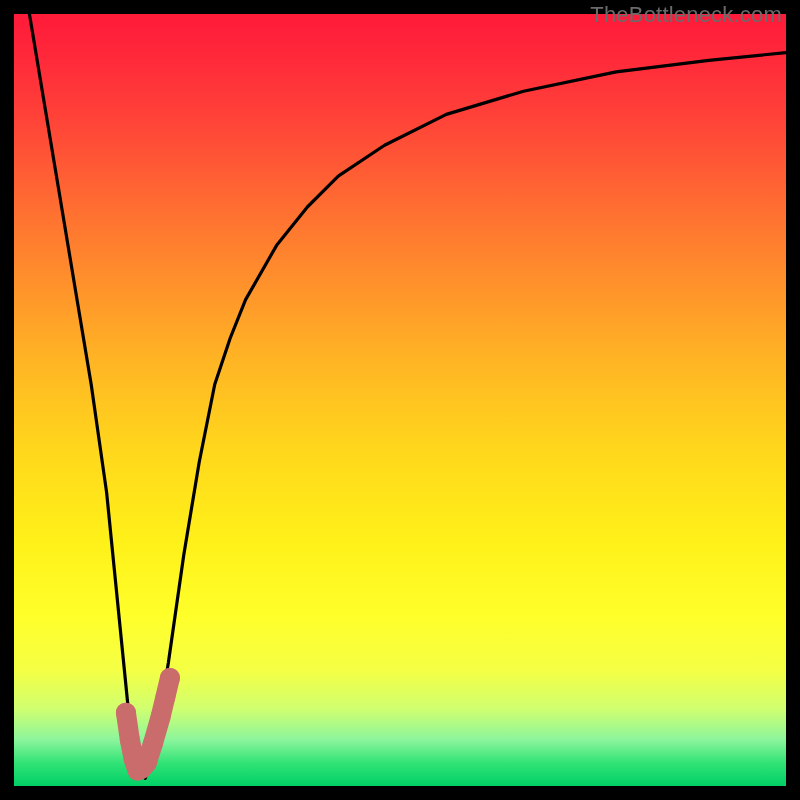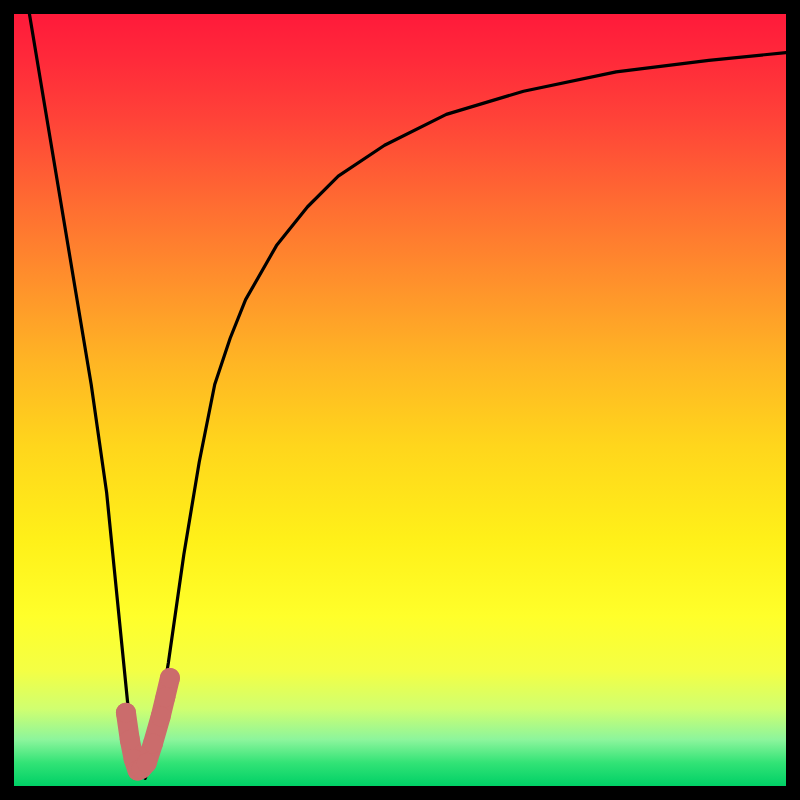--- a/index.html
+++ b/index.html
@@ -95,13 +95,14 @@
           <circle cx="123.52" cy="756.56" r="10" class="marker"></circle>
           <circle cx="127.38" cy="755.02" r="10" class="marker"></circle>
           <circle cx="132.78" cy="748.84" r="10" class="marker"></circle>
           <circle cx="138.96" cy="729.54" r="10" class="marker"></circle>
           <circle cx="146.68" cy="702.52" r="10" class="marker"></circle>
           <circle cx="151.31" cy="683.22" r="10" class="marker"></circle>
           <circle cx="155.94" cy="663.92" r="10" class="marker"></circle>
         </g>
     </svg>
   </div>
+  <div class="watermark">TheBottleneck.com</div>
 </div>
 
 </body></html>

